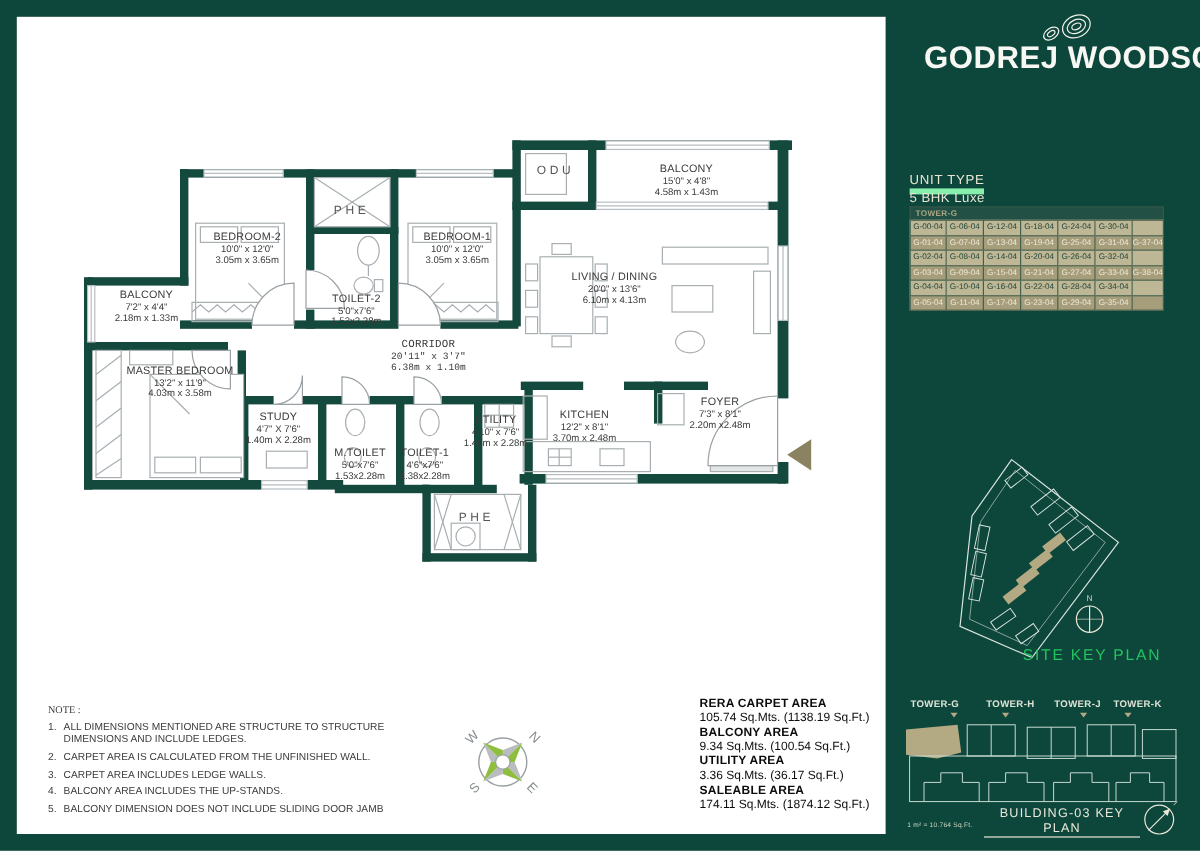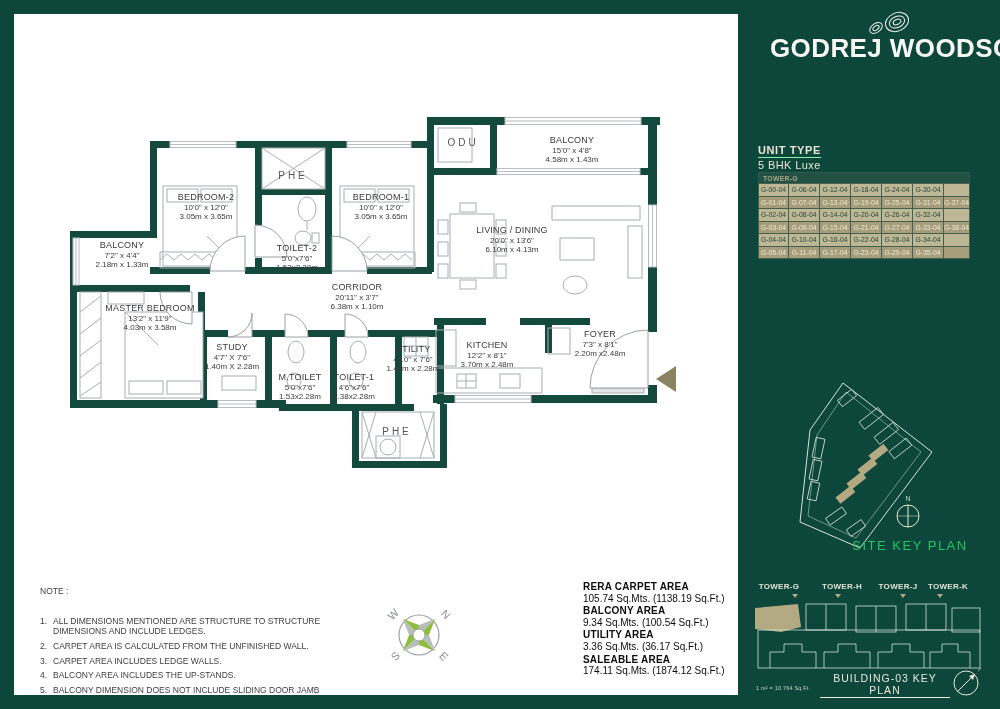--- a/index.html
+++ b/index.html
@@ -7,30 +7,30 @@
   .page{position:relative;width:1000px;height:709px;background:#0d463b;overflow:hidden;}
   .sheet{position:absolute;left:14px;top:14px;width:724px;height:681px;background:#ffffff;}
   svg{position:absolute;left:0;top:0;}
   
   .room{position:absolute;transform:translate(-50%,-50%);text-align:center;color:#3a3a3a;white-space:nowrap;line-height:1.18;z-index:5;}
   .room .rn{font-size:9px;letter-spacing:.2px;display:block;}
   .room .rd{font-size:8px;display:block;}
   .room.shaft .rn{letter-spacing:3px;font-size:10px;color:#555;}
   
   .notes{position:absolute;left:40px;top:586px;width:285px;color:#3d3d3d;font-size:8.5px;line-height:1.25;}
-  .notes .nt{margin-bottom:19px;}
+  .notes .nt{margin-bottom:3px;font-family:Liberation Serif, serif;}
   .notes .ni{display:flex;margin-bottom:4px;}
   .notes .ni b{font-weight:normal;width:13px;flex:0 0 13px;}
   
   .areas{position:absolute;left:583px;top:581px;width:160px;color:#0c0c0c;font-size:10px;line-height:1.16;}
   .areas .al{font-weight:bold;letter-spacing:.2px;}
   .areas .av{margin-bottom:1px;}
   
   .logo-text{position:absolute;left:756px;top:33px;width:236px;color:#f7f7f3;font-size:26px;font-weight:bold;letter-spacing:.4px;white-space:nowrap;margin-left:14px;}
-  .unit-type{position:absolute;left:758px;top:144px;color:#e9e5d3;font-size:11px;font-weight:bold;letter-spacing:.6px;border-bottom:1px solid #86efac;padding-bottom:1px;}
+  .unit-type{position:absolute;left:758px;top:144px;color:#e9e5d3;font-size:11px;font-weight:normal;letter-spacing:.6px;border-bottom:5px solid #86efac;padding-bottom:1px;}
   .unit-val{position:absolute;left:758px;top:159px;color:#e9e5d3;font-size:11px;letter-spacing:.4px;}
   .utable{position:absolute;left:758px;top:172px;width:212px;font-size:6.8px;}
   .utable .uhead{background:#225044;color:#aaa687;height:11px;line-height:11px;padding-left:4px;font-weight:bold;letter-spacing:.3px;border:1px solid #33594a;border-bottom:none;box-sizing:border-box;}
   .utable .urow{display:grid;grid-template-columns:repeat(6,31px) 26px;}
   .utable .ucell{height:11.5px;line-height:11.5px;text-align:center;border-right:1px solid #46604f;border-bottom:1px solid #46604f;overflow:hidden;}
   .utable .urow .ucell:first-child{border-left:1px solid #46604f;}
   .utable .urow:first-child .ucell{border-top:1px solid #46604f;}
   .utable .lt .ucell{background:#beb795;color:#24453a;}
   .utable .dk .ucell{background:#a69d7b;color:#efead8;}
   .sitekey-title{position:absolute;left:840px;top:538px;width:140px;text-align:center;color:#22c55e;font-size:13px;letter-spacing:1.5px;}
@@ -269,21 +269,21 @@
       <div class="room" style="left: 150px; top: 318px;">
         <span class="rn">MASTER BEDROOM</span>
         <span class="rd">13'2" x 11'9"</span>
         <span class="rd">4.03m x 3.58m</span>
       </div>
       <div class="room" style="left: 232px; top: 357px;">
         <span class="rn">STUDY</span>
         <span class="rd">4'7" X 7'6"</span>
         <span class="rd">1.40m X 2.28m</span>
       </div>
-      <div class="room" style="left: 357px; top: 297px;">
+      <div class="room" style="left: 357px; top: 297px; font-family: Liberation Mono, monospace;">
         <span class="rn">CORRIDOR</span>
         <span class="rd">20'11" x 3'7"</span>
         <span class="rd">6.38m x 1.10m</span>
       </div>
       <div class="room" style="left: 300px; top: 387px;">
         <span class="rn">M.TOILET</span>
         <span class="rd">5'0"x7'6"</span>
         <span class="rd">1.53x2.28m</span>
       </div>
       <div class="room" style="left: 354px; top: 387px;">

